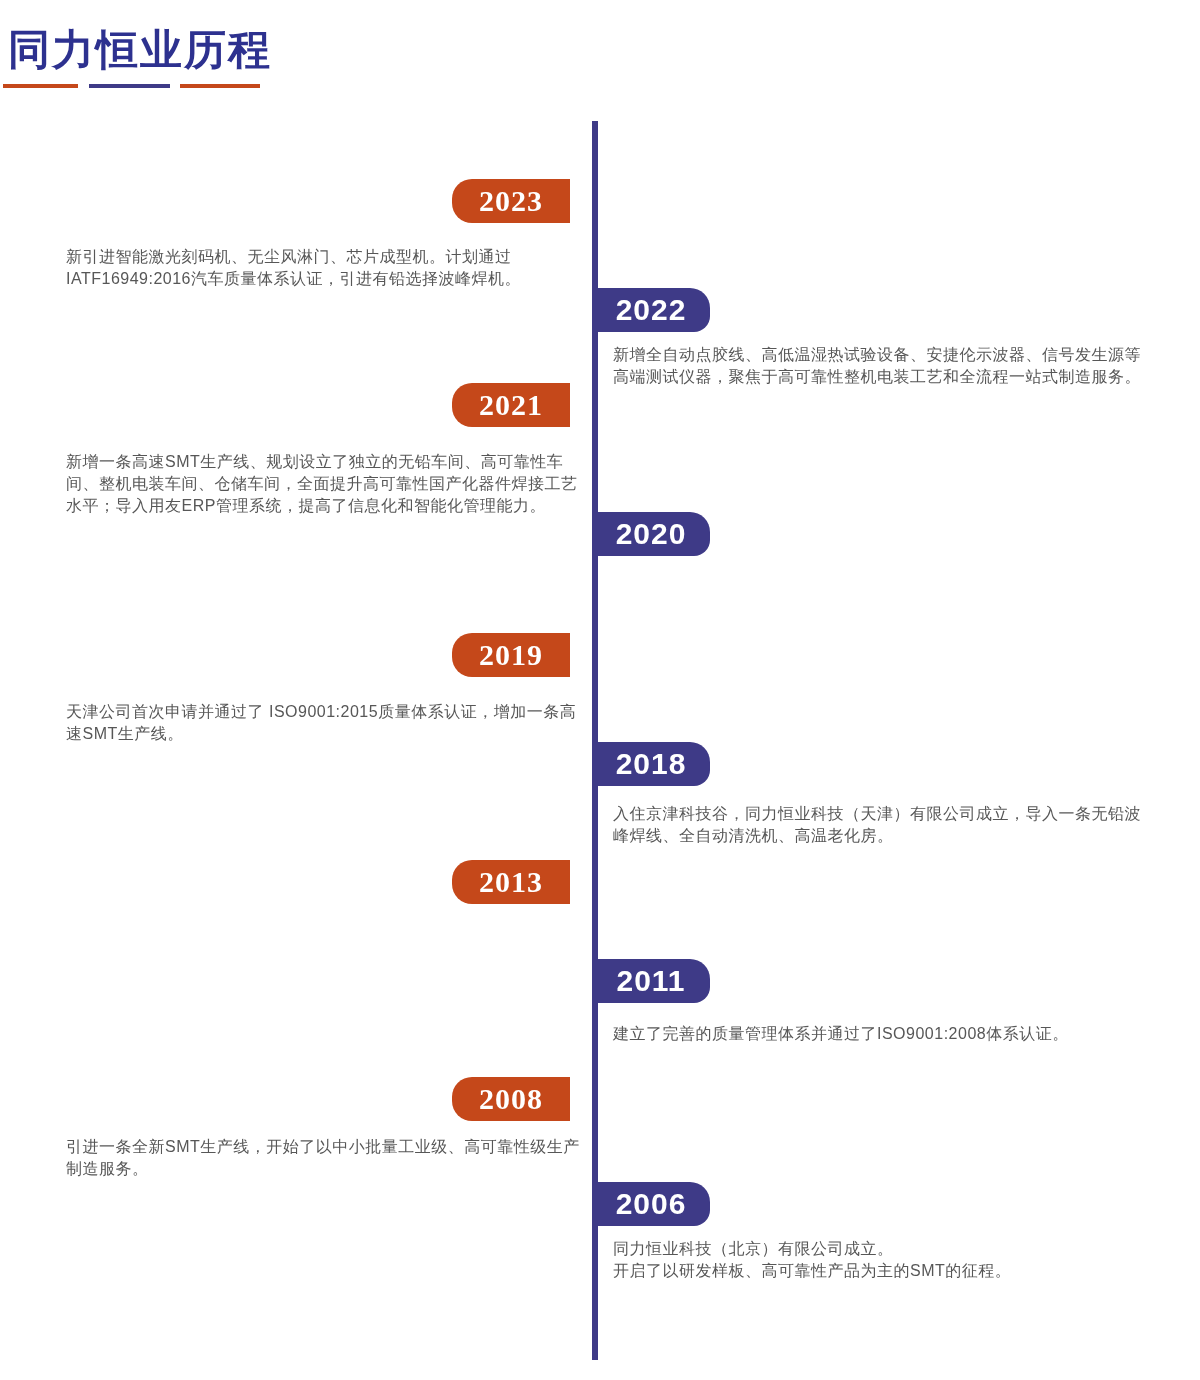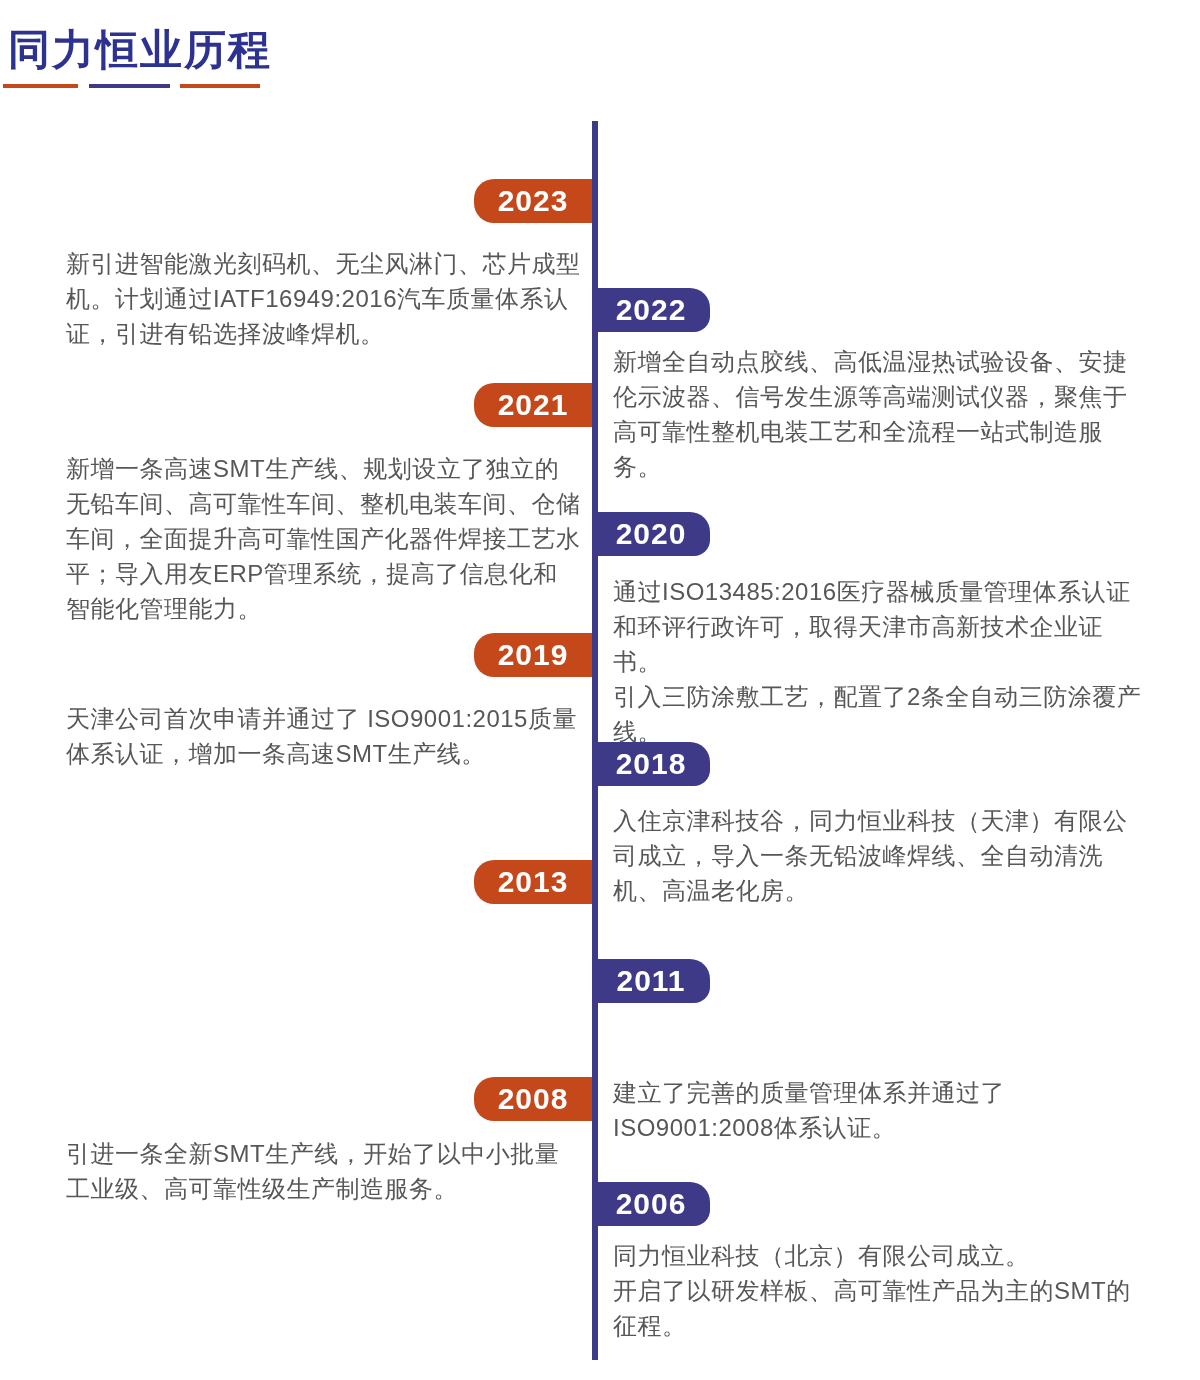--- a/index.html
+++ b/index.html
@@ -51,33 +51,34 @@
     width:118px;
     height:44px;
     line-height:44px;
     text-align:center;
     font-size:30px;
     font-weight:bold;
     color:#ffffff;
     letter-spacing:1px;
   }
   .badge.left{
-    left:474px;
+    left:452px;
     background:var(--orange);
     border-radius:20px 0 0 20px;
+    font-family:Liberation Serif, serif;
   }
   .badge.right{
     left:592px;
     background:var(--purple);
     border-radius:0 20px 16px 0;
   }
   .desc{
     position:absolute;
-    font-size:24px;
-    line-height:35px;
+    font-size:16px;
+    line-height:22px;
     color:var(--body-text);
     letter-spacing:0.5px;
   }
   .desc.left{
     left:66px;
     width:515px;
   }
   .desc.right{
     left:613px;
     width:535px;
@@ -107,39 +108,35 @@
   <div class="desc right" style="top:344px">
     <div>新增全自动点胶线、高低温湿热试验设备、安捷伦示波器、信号发生源等高端测试仪器，聚焦于高可靠性整机电装工艺和全流程一站式制造服务。</div>
   </div>
 
   <div class="badge left" style="top:383px">2021</div>
   <div class="desc left" style="top:451px">
     <div>新增一条高速SMT生产线、规划设立了独立的无铅车间、高可靠性车间、整机电装车间、仓储车间，全面提升高可靠性国产化器件焊接工艺水平；导入用友ERP管理系统，提高了信息化和智能化管理能力。</div>
   </div>
 
   <div class="badge right" style="top:512px">2020</div>
-  <div class="desc right" style="top:574px">
-    <div>通过ISO13485:2016医疗器械质量管理体系认证和环评行政许可，取得天津市高新技术企业证书。</div>
-    <div>引入三防涂敷工艺，配置了2条全自动三防涂覆产线。</div>
-  </div>
 
   <div class="badge left" style="top:633px">2019</div>
   <div class="desc left" style="top:701px">
     <div>天津公司首次申请并通过了 ISO9001:2015质量体系认证，增加一条高速SMT生产线。</div>
   </div>
 
   <div class="badge right" style="top:742px">2018</div>
   <div class="desc right" style="top:803px">
     <div>入住京津科技谷，同力恒业科技（天津）有限公司成立，导入一条无铅波峰焊线、全自动清洗机、高温老化房。</div>
   </div>
 
   <div class="badge left" style="top:860px">2013</div>
 
   <div class="badge right" style="top:959px">2011</div>
-  <div class="desc right narrow" style="top:1075px">
+  <div class="desc right narrow" style="top:1023px">
     <div>建立了完善的质量管理体系并通过了ISO9001:2008体系认证。</div>
   </div>
 
   <div class="badge left" style="top:1077px">2008</div>
   <div class="desc left" style="top:1136px">
     <div>引进一条全新SMT生产线，开始了以中小批量工业级、高可靠性级生产制造服务。</div>
   </div>
 
   <div class="badge right" style="top:1182px">2006</div>
   <div class="desc right" style="top:1238px">

